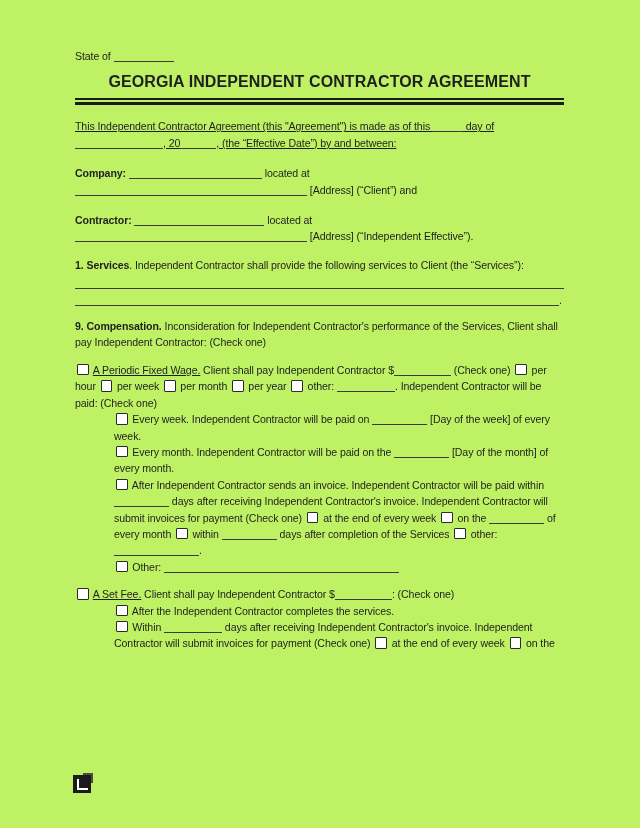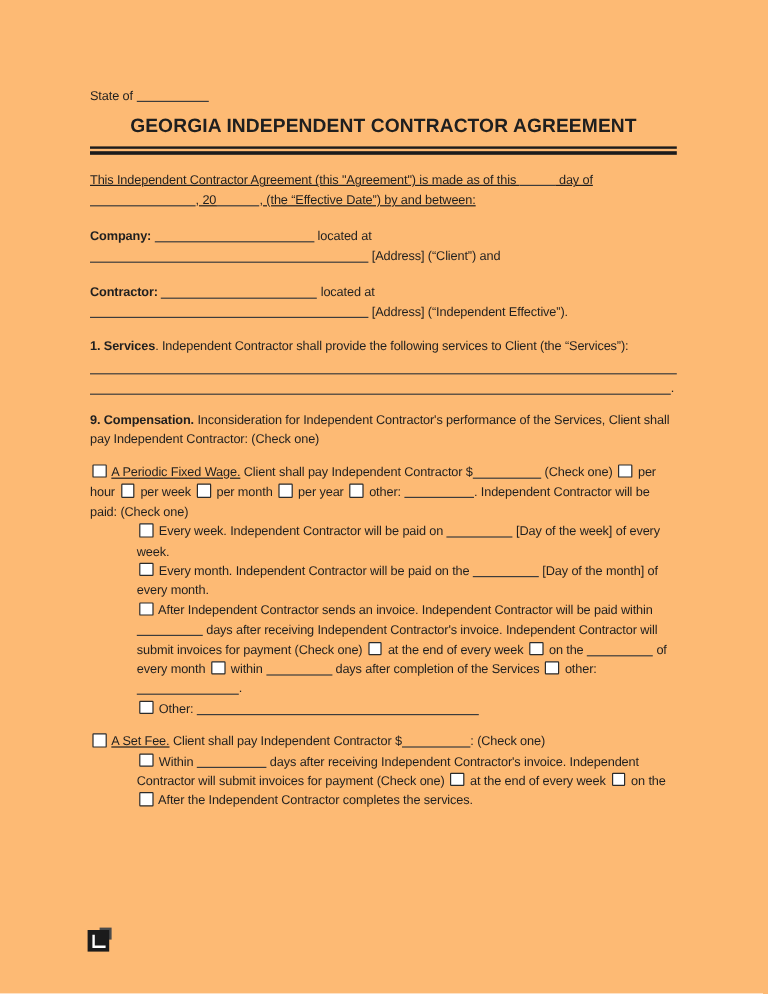--- a/index.html
+++ b/index.html
@@ -1,20 +1,20 @@
 <!DOCTYPE html>
 <html><head>
 <meta charset="utf-8">
 <style>
   html,body{margin:0;padding:0;background:#fff;}
   .page{
-    position:relative;width:640px;height:828px;background:#fdba74;
+    position:relative;width:640px;height:828px;background:#bef264;
     font-family:"Liberation Sans","DejaVu Sans",sans-serif;
     font-size:10.6px;line-height:16.4px;letter-spacing:-0.1px;color:#1f1f1f;
-    padding:72px 76px 0 75px;box-sizing:border-box;overflow:hidden;
+    padding:48px 76px 0 75px;box-sizing:border-box;overflow:hidden;
   }
   .p{margin:0;}
   .ind1{padding-left:39px;}
   .b{font-weight:bold;}
   .u{text-decoration:underline;}
   .cb{
     display:inline-block;width:9.5px;height:9.5px;border:1.5px solid #2b2b2b;
     vertical-align:-1.5px;margin:0 2px;background:#fff;border-radius:1px;
   }
   .blank{display:inline-block;border-bottom:1px solid #3c3c3c;height:10px;vertical-align:-2px;}
@@ -47,22 +47,22 @@
       <div class="p" style="margin-top: 2px;"><span class="blank" style="width: 489px;"></span></div>
       <div class="p"><span class="blank" style="width: 484px;"></span><span>.</span></div>
       <div class="p" style="margin-top: 10px;"><span class="b">9. Compensation.</span><span> Inconsideration for Independent Contractor's performance of the Services, Client shall pay Independent Contractor: (Check one)</span></div>
       <div class="p" style="margin-top: 11px;"><span class="cb"></span><span> </span><span class="u">A Periodic Fixed Wage.</span><span> Client shall pay Independent Contractor $</span><span class="blank" style="width: 57px;"></span><span> (Check one) </span><span class="cb"></span><span> per hour </span><span class="cb"></span><span> per week </span><span class="cb"></span><span> per month </span><span class="cb"></span><span> per year </span><span class="cb"></span><span> other: </span><span class="blank" style="width: 58px;"></span><span>. Independent Contractor will be paid: (Check one)</span></div>
       <div class="p ind1"><span class="cb"></span><span> Every week. Independent Contractor will be paid on </span><span class="blank" style="width: 55px;"></span><span> [Day of the week] of every week.</span></div>
       <div class="p ind1"><span class="cb"></span><span> Every month. Independent Contractor will be paid on the </span><span class="blank" style="width: 55px;"></span><span> [Day of the month] of every month.</span></div>
       <div class="p ind1"><span class="cb"></span><span> After Independent Contractor sends an invoice. Independent Contractor will be paid within </span><span class="blank" style="width: 55px;"></span><span> days after receiving Independent Contractor's invoice. Independent Contractor will submit invoices for payment (Check one) </span><span class="cb"></span><span> at the end of every week </span><span class="cb"></span><span> on the </span><span class="blank" style="width: 55px;"></span><span> of every month </span><span class="cb"></span><span> within </span><span class="blank" style="width: 55px;"></span><span> days after completion of the Services </span><span class="cb"></span><span> other:</span></div>
       <div class="p ind1"><span class="blank" style="width: 85px;"></span><span>.</span></div>
       <div class="p ind1"><span class="cb"></span><span> Other: </span><span class="blank" style="width: 235px;"></span></div>
       <div class="p" style="margin-top: 11px;"><span class="cb"></span><span> </span><span class="u">A Set Fee.</span><span> Client shall pay Independent Contractor $</span><span class="blank" style="width: 57px;"></span><span>: (Check one)</span></div>
+      <div class="p ind1"><span class="cb"></span><span> After the Independent Contractor completes the services.</span></div>
       <div class="p ind1"><span class="cb"></span><span> Within </span><span class="blank" style="width: 58px;"></span><span> days after receiving Independent Contractor's invoice. Independent Contractor will submit invoices for payment (Check one) </span><span class="cb"></span><span> at the end of every week </span><span class="cb"></span><span> on the</span></div>
-      <div class="p ind1"><span class="cb"></span><span> After the Independent Contractor completes the services.</span></div>
     </div>
 
   <div class="logo">
     <svg width="26" height="26" viewBox="0 0 26 26">
       <rect x="13" y="3" width="10" height="10" fill="#4a4a4a"></rect>
       <rect x="3" y="5" width="18" height="18" fill="#1b1b1b"></rect>
       <path d="M8 9 v10 h10" stroke="#ffffff" stroke-width="2" fill="none"></path>
     </svg>
   </div>
 

